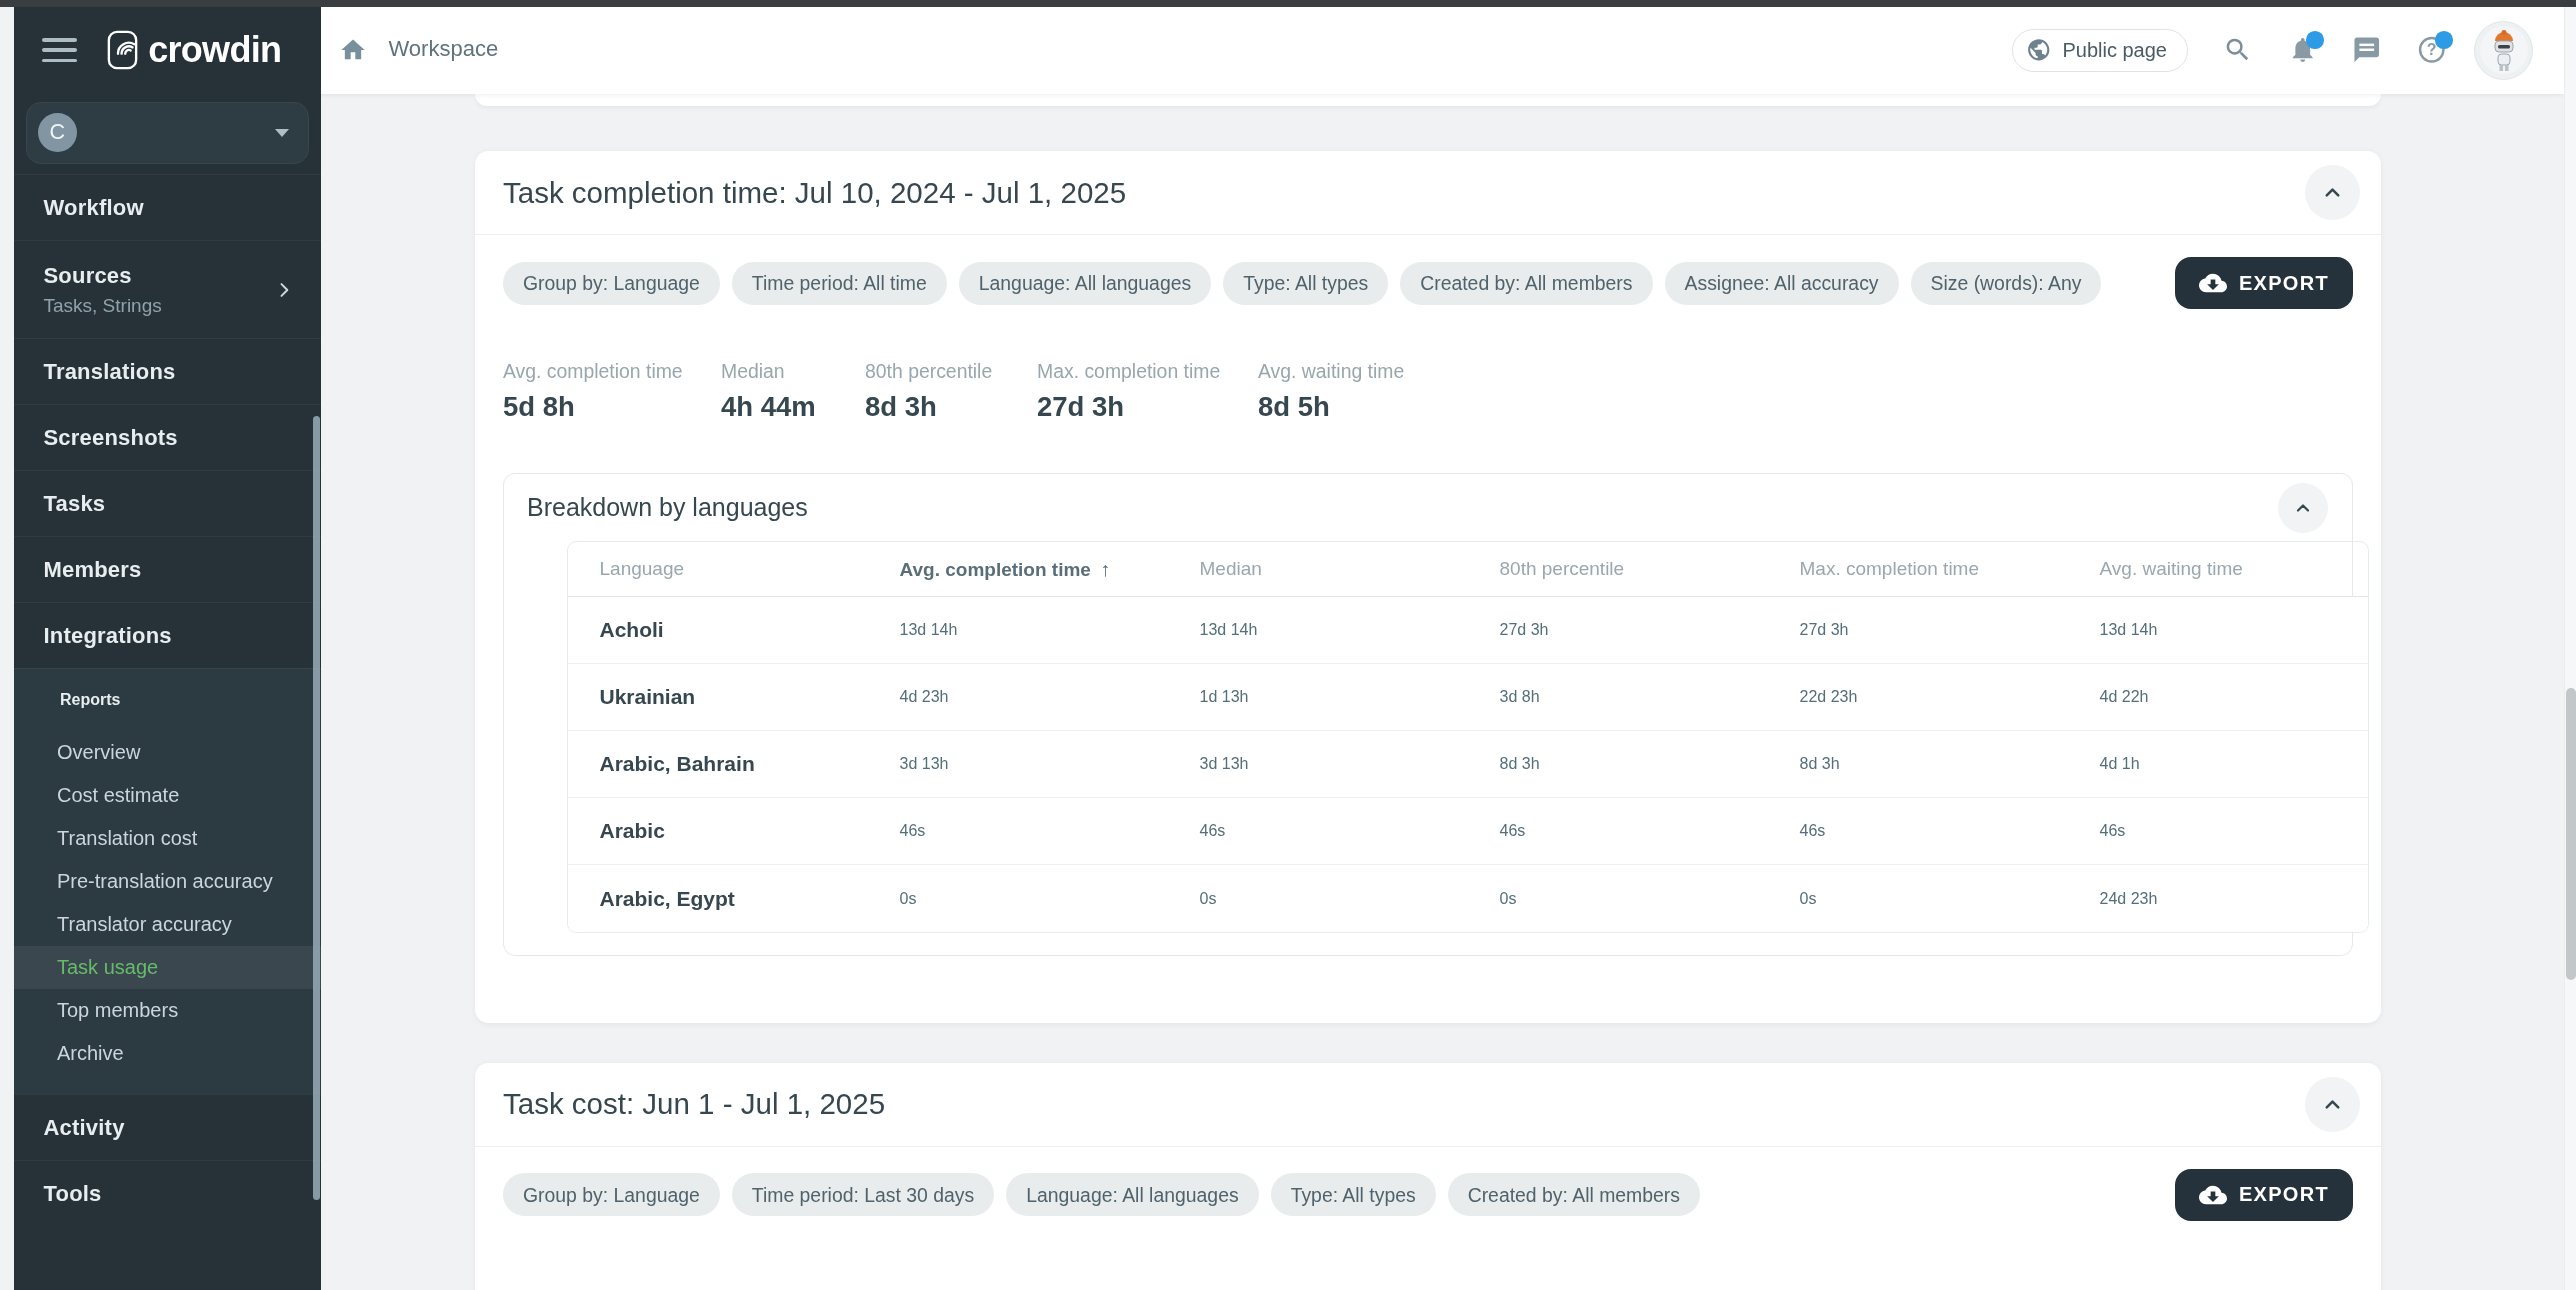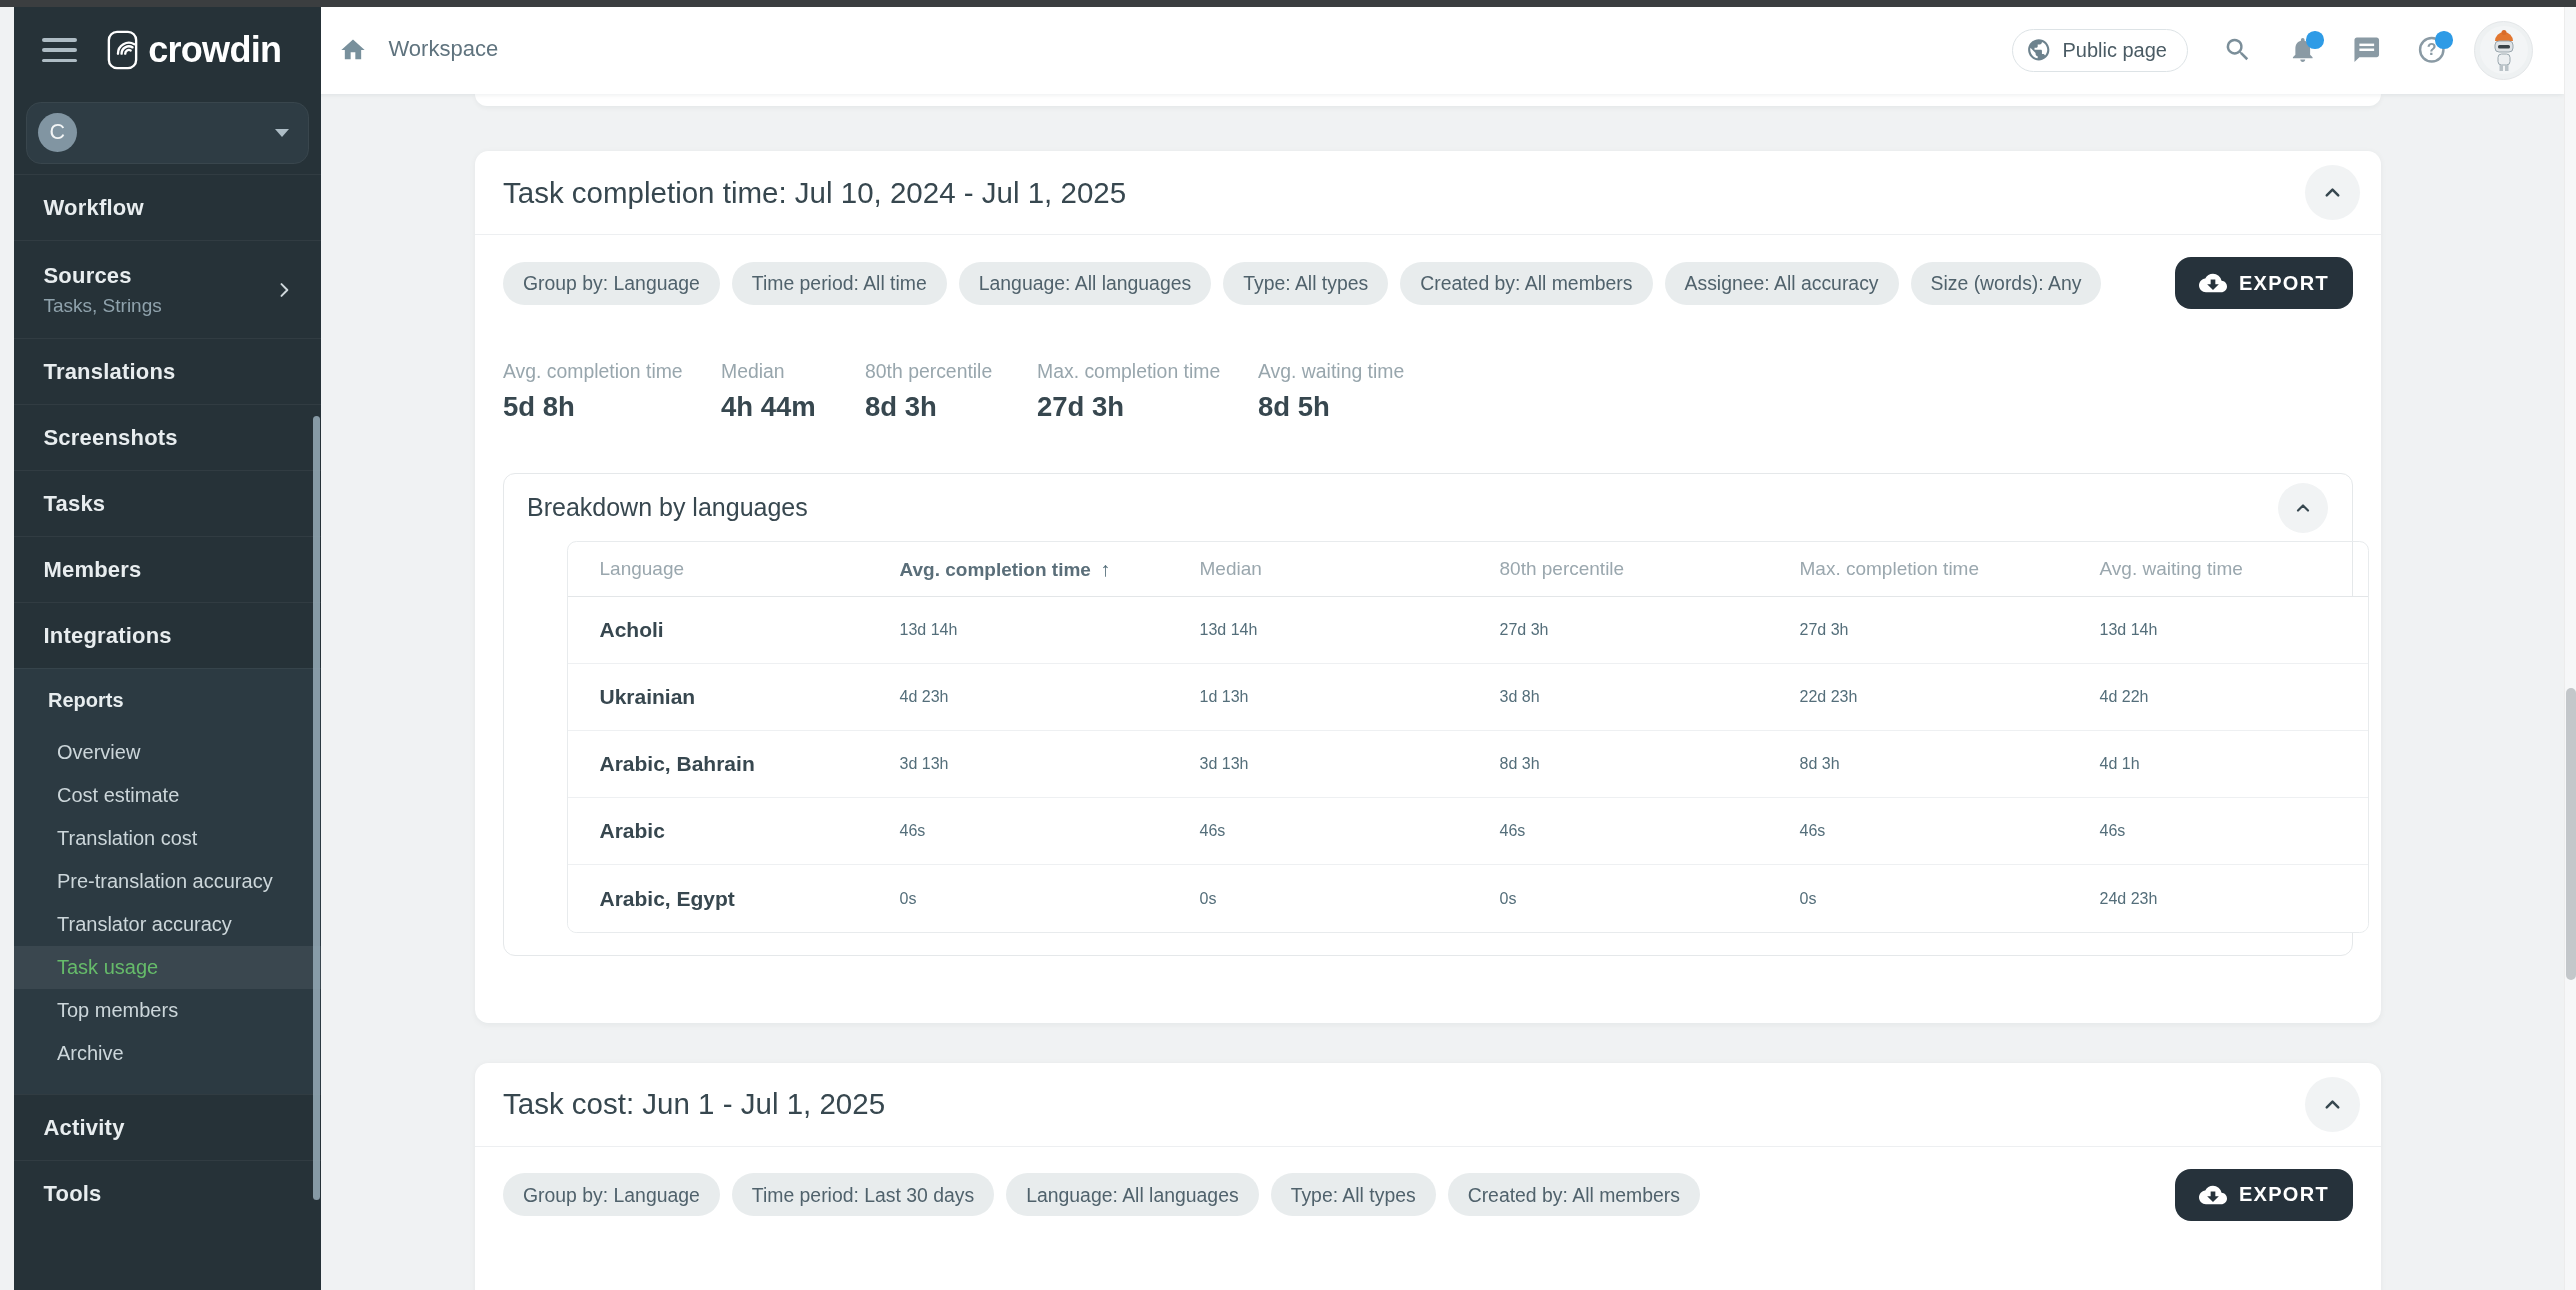--- a/index.html
+++ b/index.html
@@ -30,21 +30,21 @@
 
   .menu { margin-top:10.7px; }
   .menu-item { position:relative; display:flex; flex-direction:column; justify-content:center; height:66px; padding:0 29.5px;
     font-size:22px; font-weight:600; color:#e8edef; border-top:1.3px solid rgba(255,255,255,.05); cursor:pointer; letter-spacing:0.2px; }
   .menu-item.first { height:80px; }
   .menu-item.has-sub { height:98px; gap:6px; }
   .menu-sub { font-size:19px; font-weight:400; color:#8fa2ac; letter-spacing:0; }
   .chev-right { position:absolute; right:27px; top:50%; transform:translateY(-50%); }
 
   .menu-group { background:#2c3a42; border-top:1.3px solid rgba(255,255,255,.05); padding-bottom:19px; }
-  .group-title { height:62px; display:flex; align-items:center; padding:0 34px; font-size:20px; font-weight:600; color:#e8edef; cursor:pointer; }
+  .group-title { height:62px; display:flex; align-items:center; padding:0 46px; font-size:16px; font-weight:600; color:#e8edef; cursor:pointer; }
   .group-item { height:43px; display:flex; align-items:center; padding:0 43px; font-size:20px; color:#ccd6da; cursor:pointer; }
   .group-item.active { background:#3a474f; color:#66bb6a; }
 
   .side-scroll-thumb { position:absolute; right:1.3px; top:409px; width:6.7px; height:784px; background:#91a5b1; border-radius:4px; opacity:.9; }
 
   
   .topbar { position:absolute; left:307px; top:6.7px; width:2257px; height:87px; background:#fff;
     box-shadow:0 1.3px 5.4px rgba(20,35,45,.10); display:flex; align-items:center; padding:0 31px 0 32px; z-index:10; }
   .crumb-link { display:flex; align-items:flex-start; cursor:pointer; }
   .crumb-text { margin-left:21.5px; font-size:22px; color:#5f737e; }

